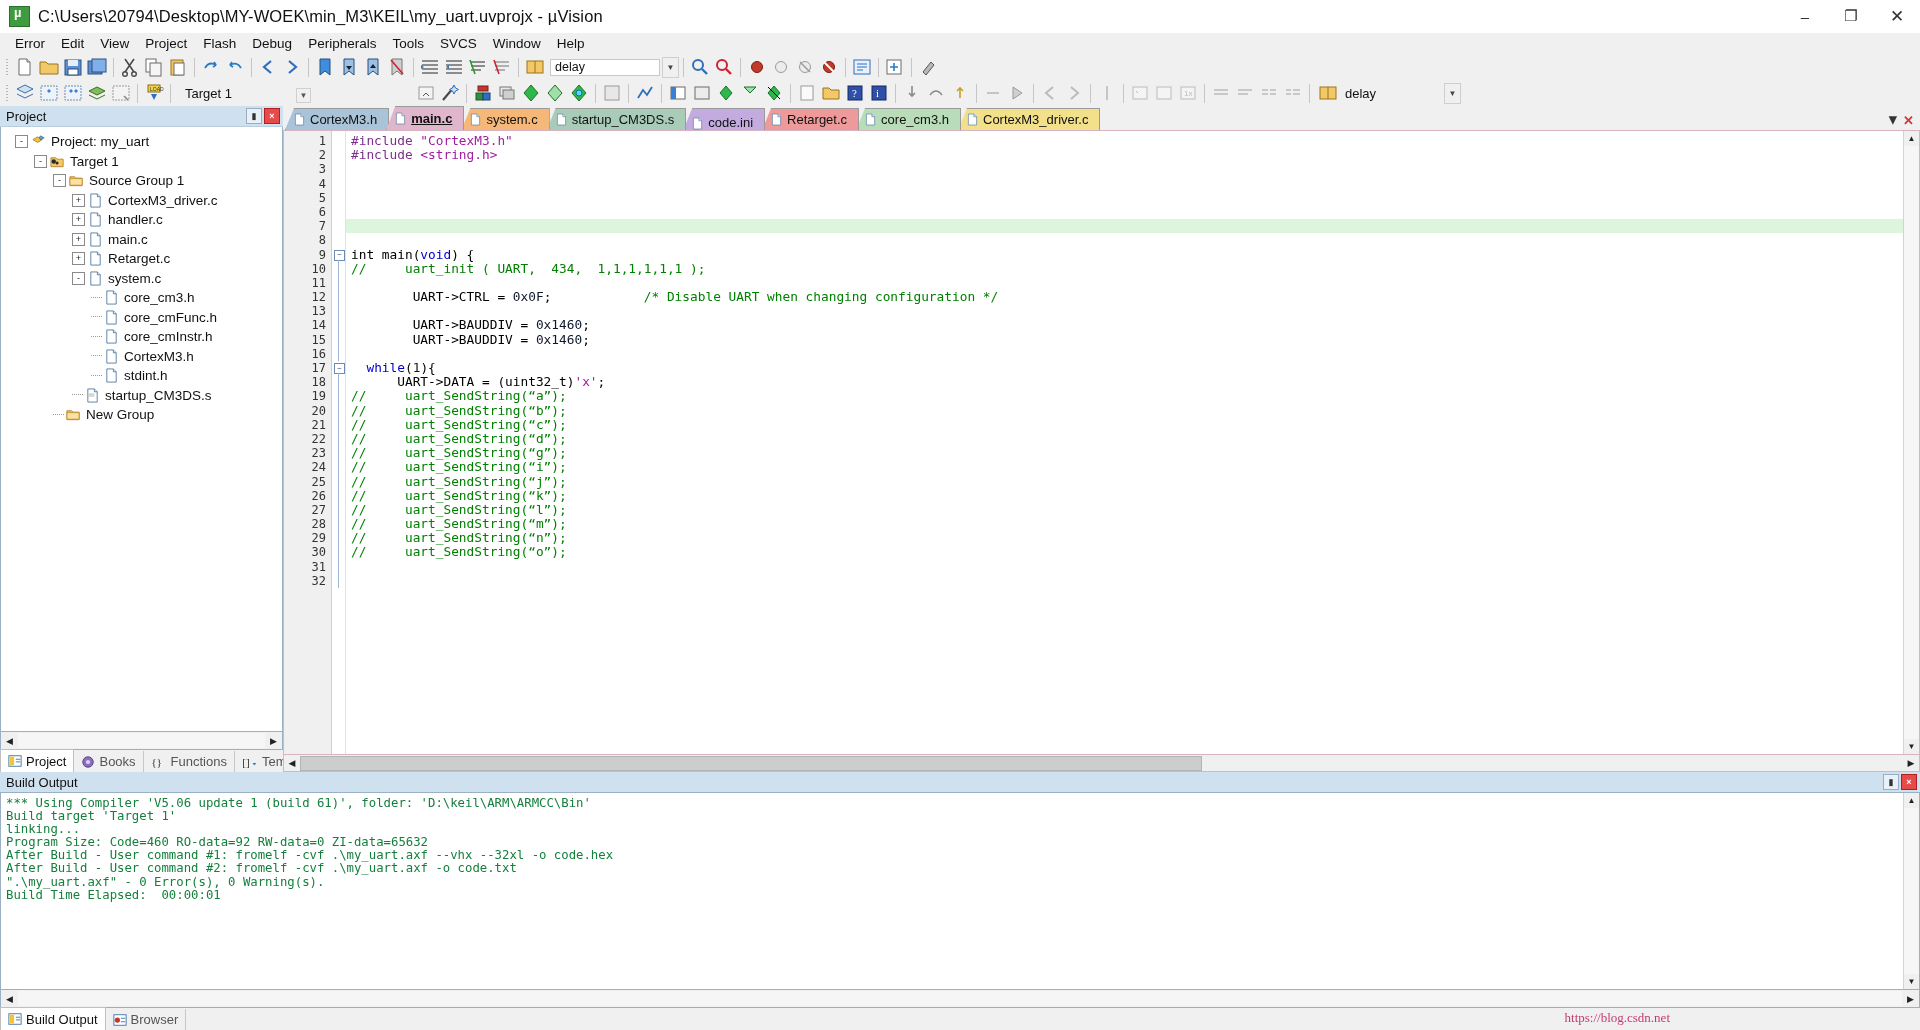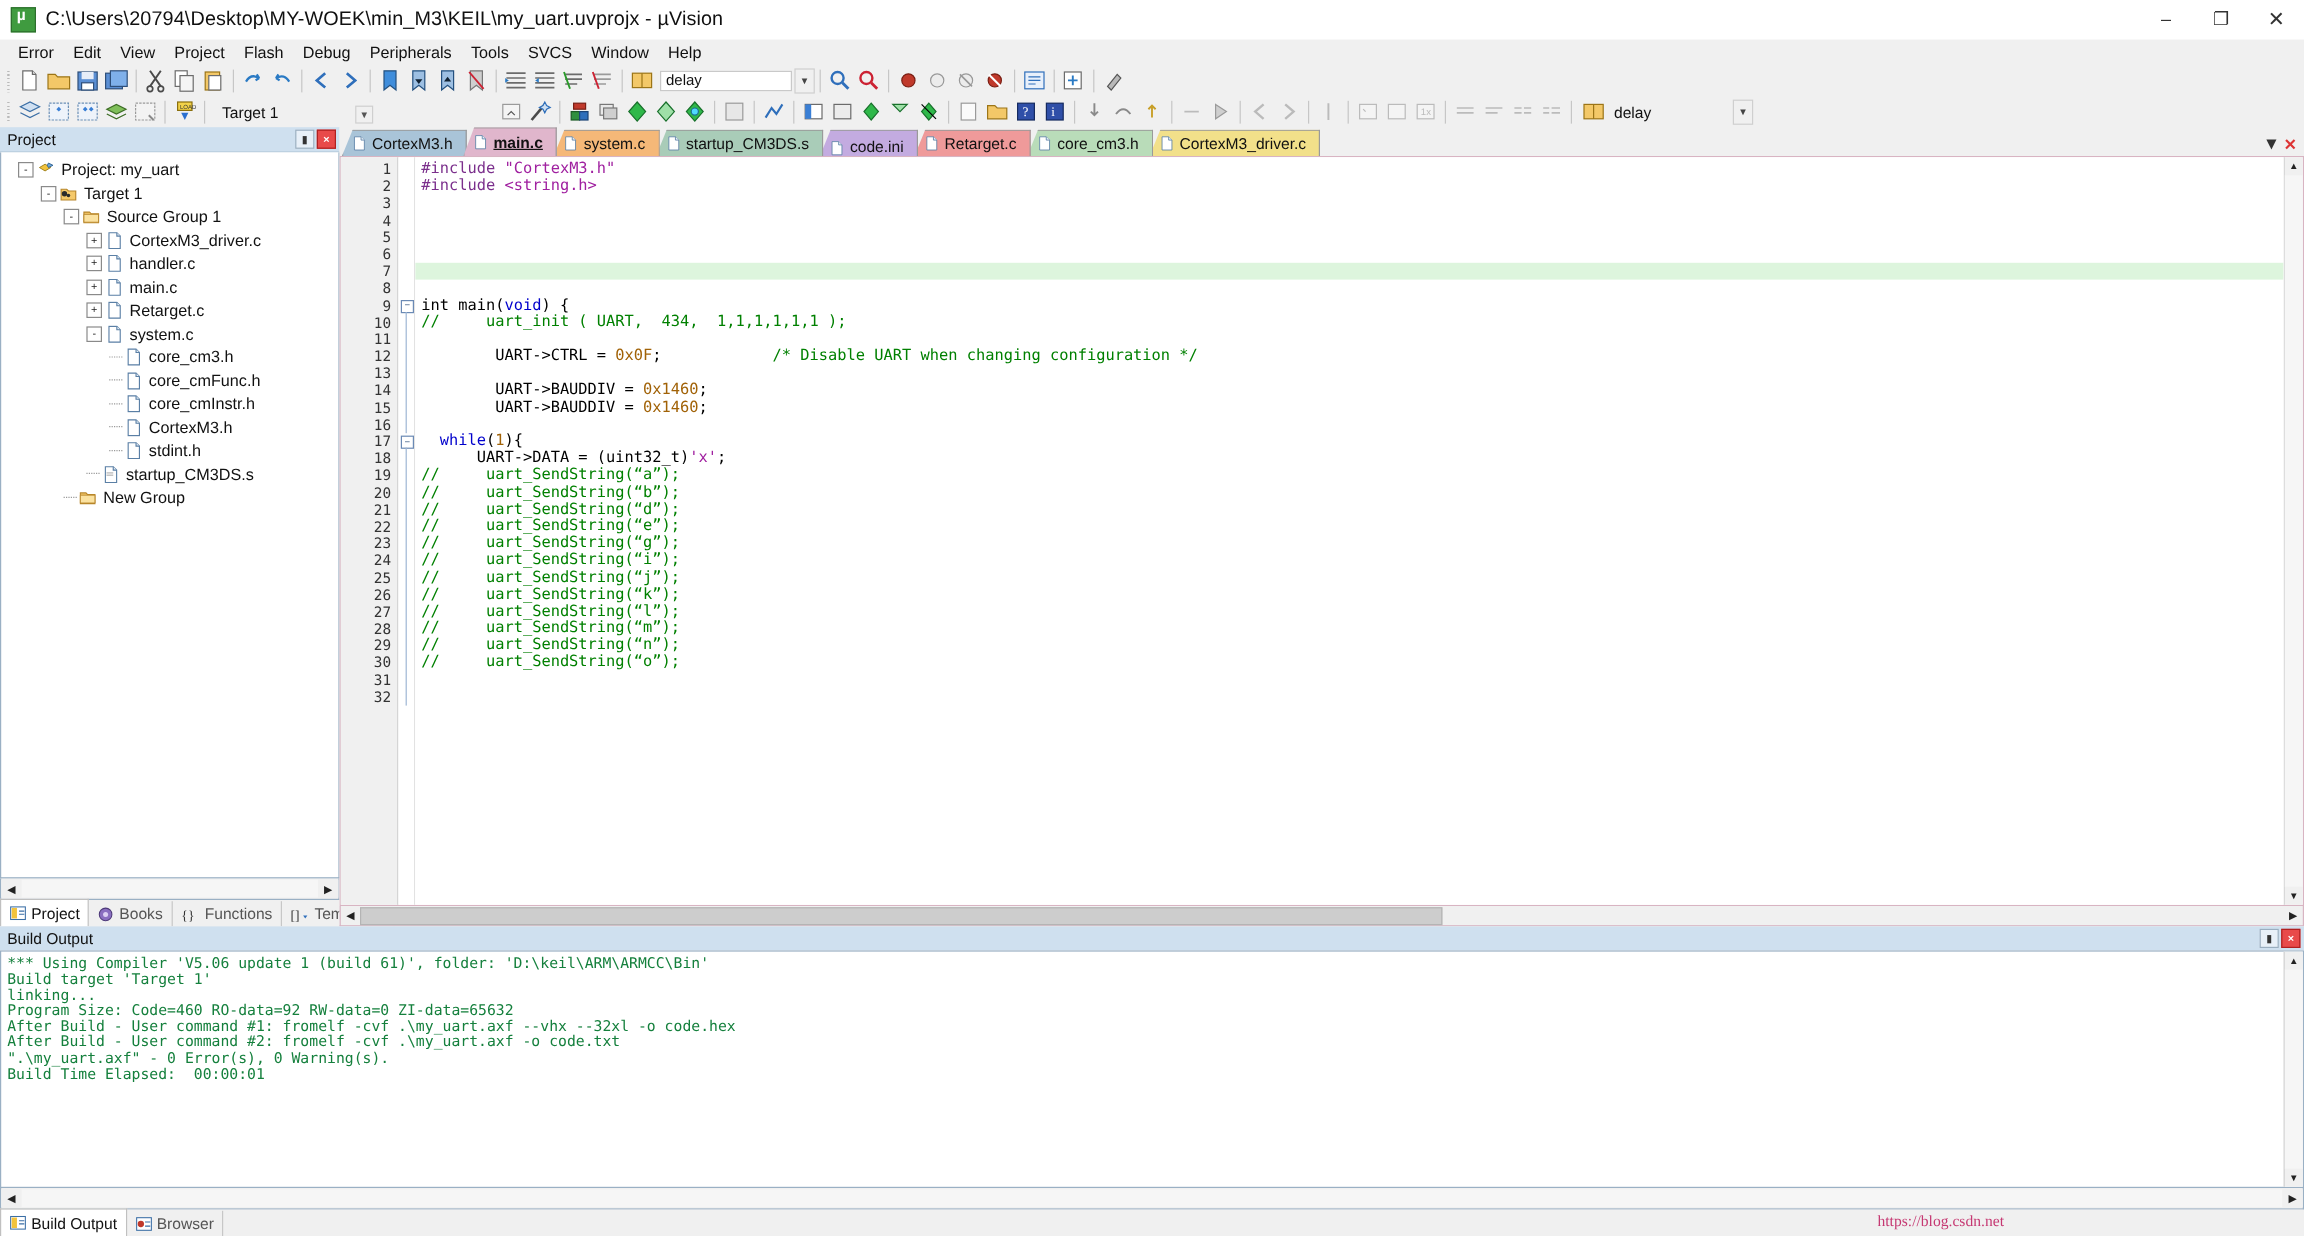--- a/index.html
+++ b/index.html
@@ -91,21 +91,21 @@
   .foldmark{position:absolute;width:9px;height:9px;border:1px solid #6b8ab5;background:#fff;
             display:flex;align-items:center;justify-content:center;font-size:8px;line-height:8px;color:#33537e;left:2px;}
   .foldline{position:absolute;left:6px;width:1px;background:#9fb6d4;}
   .code{flex:1 1 auto;position:relative;padding-top:3px;overflow:hidden;background:#fff;}
   .cline{height:14.2px;line-height:14.2px;font-family:"DejaVu Sans Mono",monospace;font-size:12.8px;
          white-space:pre;padding-left:5px;color:#000;}
   .cline.hl{background:#ddf5dd;}
   .tk-pre{color:#7b2f8c;}
   .tk-str{color:#a020a0;}
   .tk-kw{color:#0000cc;}
-  .tk-num{color:#a16207;}
+  .tk-num{color:#0f172a;}
   .tk-com{color:#008000;}
   .tk-chr{color:#a020a0;}
 
   .ed-vscroll{width:15px;background:#f0f0f0;border-left:1px solid #d3d3d3;flex:0 0 15px;display:flex;flex-direction:column;}
   .vs-arrow{height:15px;display:flex;align-items:center;justify-content:center;font-size:8px;color:#222;}
   .vs-track{flex:1 1 auto;background:#f6f6f6;}
   .ed-hscrollbar{height:16px;background:#f0f0f0;display:flex;align-items:center;flex:0 0 16px;border:1px solid #d8b4c2;border-top:none;}
   .ehs-arrow{width:16px;height:14px;display:flex;align-items:center;justify-content:center;font-size:9px;color:#222;}
   .ehs-thumb{height:13px;background:#cdcdcd;border:1px solid #b4b4b4;}
 
@@ -909,22 +909,22 @@
             <div class="cline">&nbsp;</div>
             <div class="cline"><span>        UART-&gt;CTRL = </span><span class="tk-num">0x0F</span><span>;            </span><span class="tk-com">/* Disable UART when changing configuration */</span></div>
             <div class="cline">&nbsp;</div>
             <div class="cline"><span>        UART-&gt;BAUDDIV = </span><span class="tk-num">0x1460</span><span>;</span></div>
             <div class="cline"><span>        UART-&gt;BAUDDIV = </span><span class="tk-num">0x1460</span><span>;</span></div>
             <div class="cline">&nbsp;</div>
             <div class="cline"><span>  </span><span class="tk-kw">while</span><span>(</span><span class="tk-num">1</span><span>){</span></div>
             <div class="cline"><span>      UART-&gt;DATA = (uint32_t)</span><span class="tk-chr">'x'</span><span>;</span></div>
             <div class="cline"><span class="tk-com">//     uart_SendString(“a”);</span></div>
             <div class="cline"><span class="tk-com">//     uart_SendString(“b”);</span></div>
+            <div class="cline"><span class="tk-com">//     uart_SendString(“c”);</span></div>
             <div class="cline"><span class="tk-com">//     uart_SendString(“d”);</span></div>
-            <div class="cline"><span class="tk-com">//     uart_SendString(“e”);</span></div>
             <div class="cline"><span class="tk-com">//     uart_SendString(“g”);</span></div>
             <div class="cline"><span class="tk-com">//     uart_SendString(“i”);</span></div>
             <div class="cline"><span class="tk-com">//     uart_SendString(“j”);</span></div>
             <div class="cline"><span class="tk-com">//     uart_SendString(“k”);</span></div>
             <div class="cline"><span class="tk-com">//     uart_SendString(“l”);</span></div>
             <div class="cline"><span class="tk-com">//     uart_SendString(“m”);</span></div>
             <div class="cline"><span class="tk-com">//     uart_SendString(“n”);</span></div>
             <div class="cline"><span class="tk-com">//     uart_SendString(“o”);</span></div>
           </div>
         <div class="ed-vscroll">

